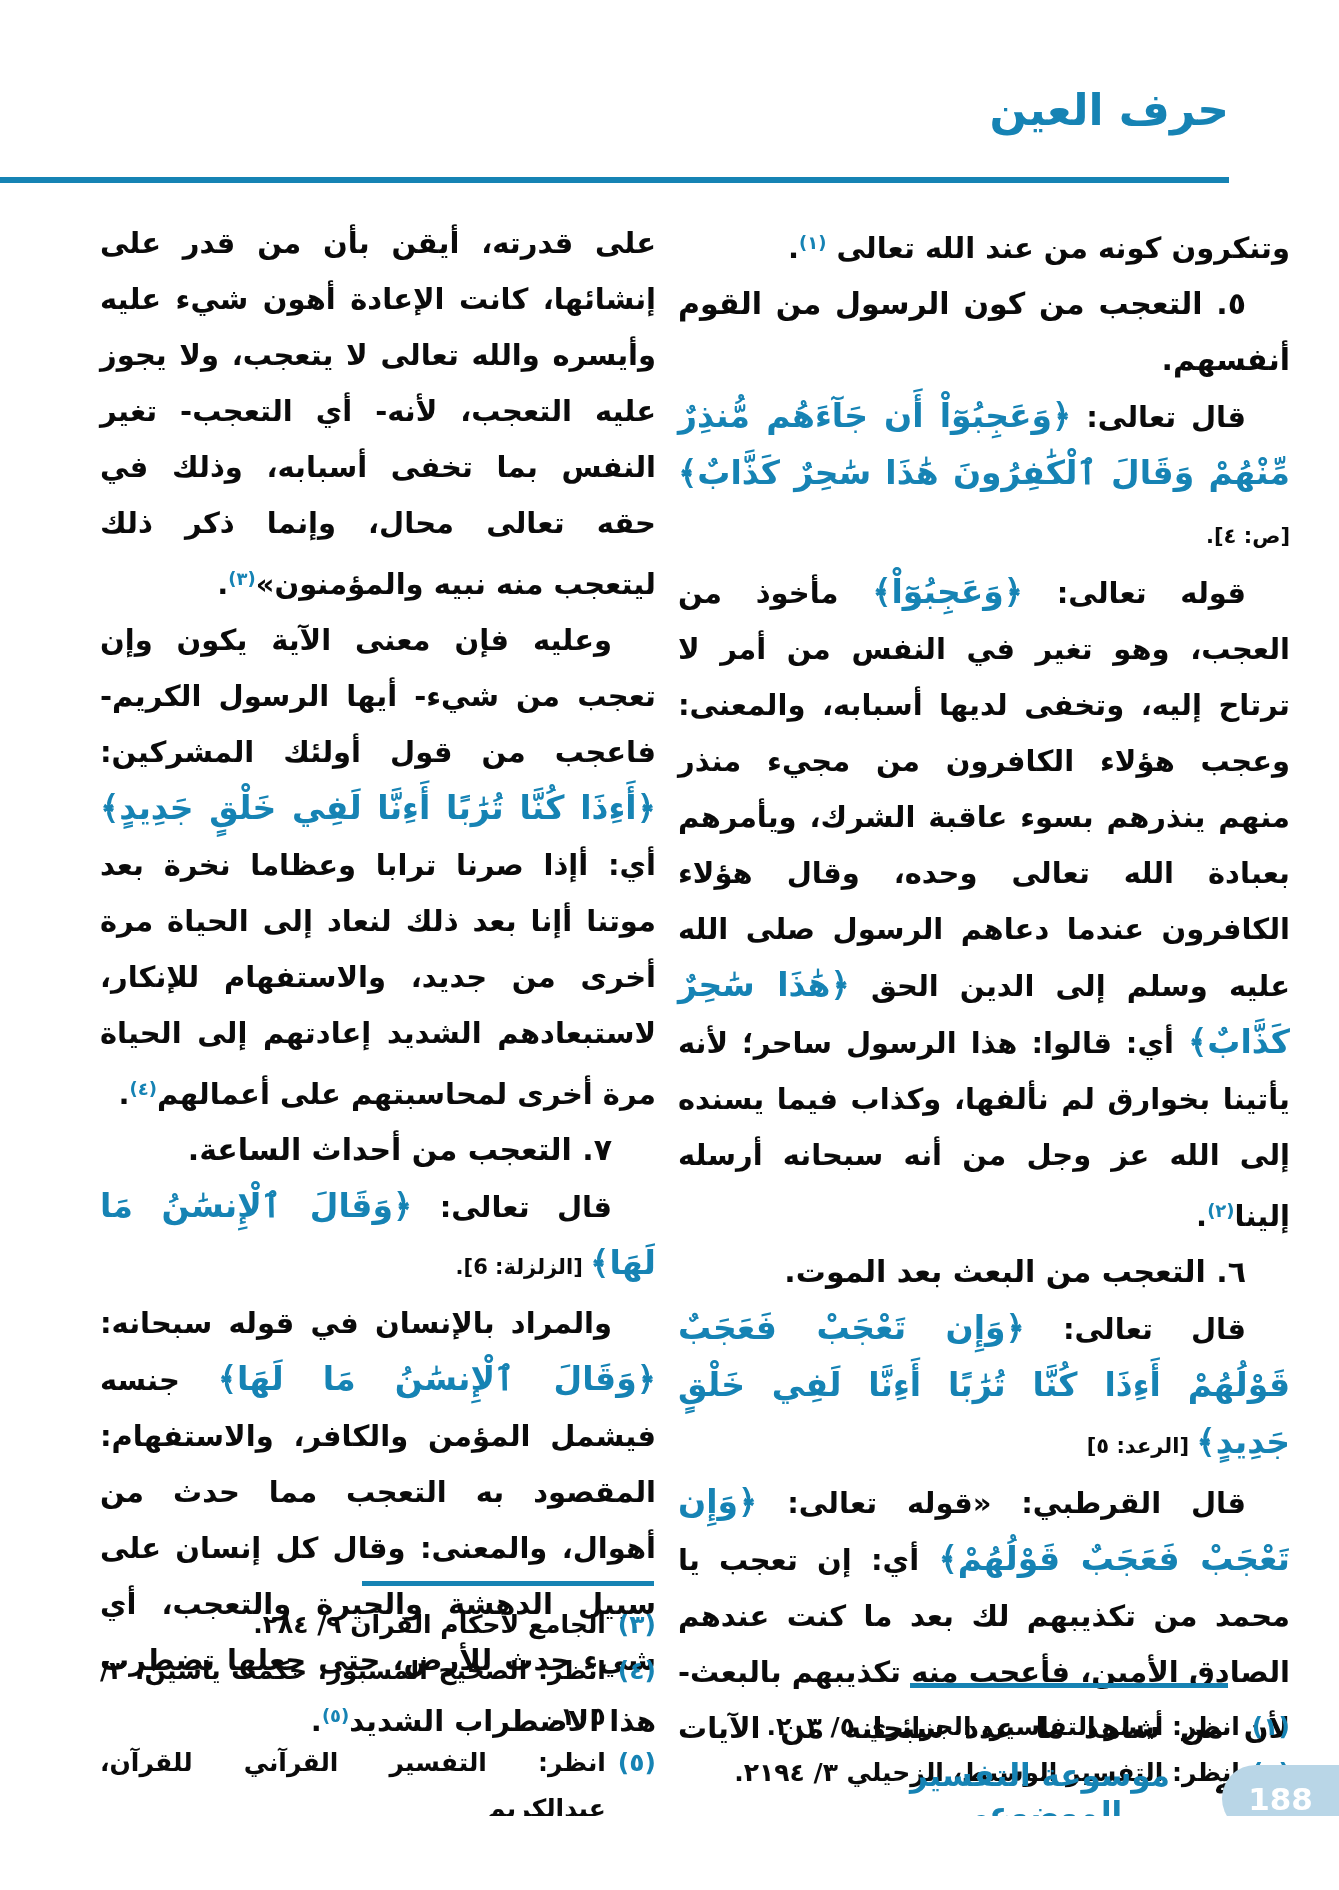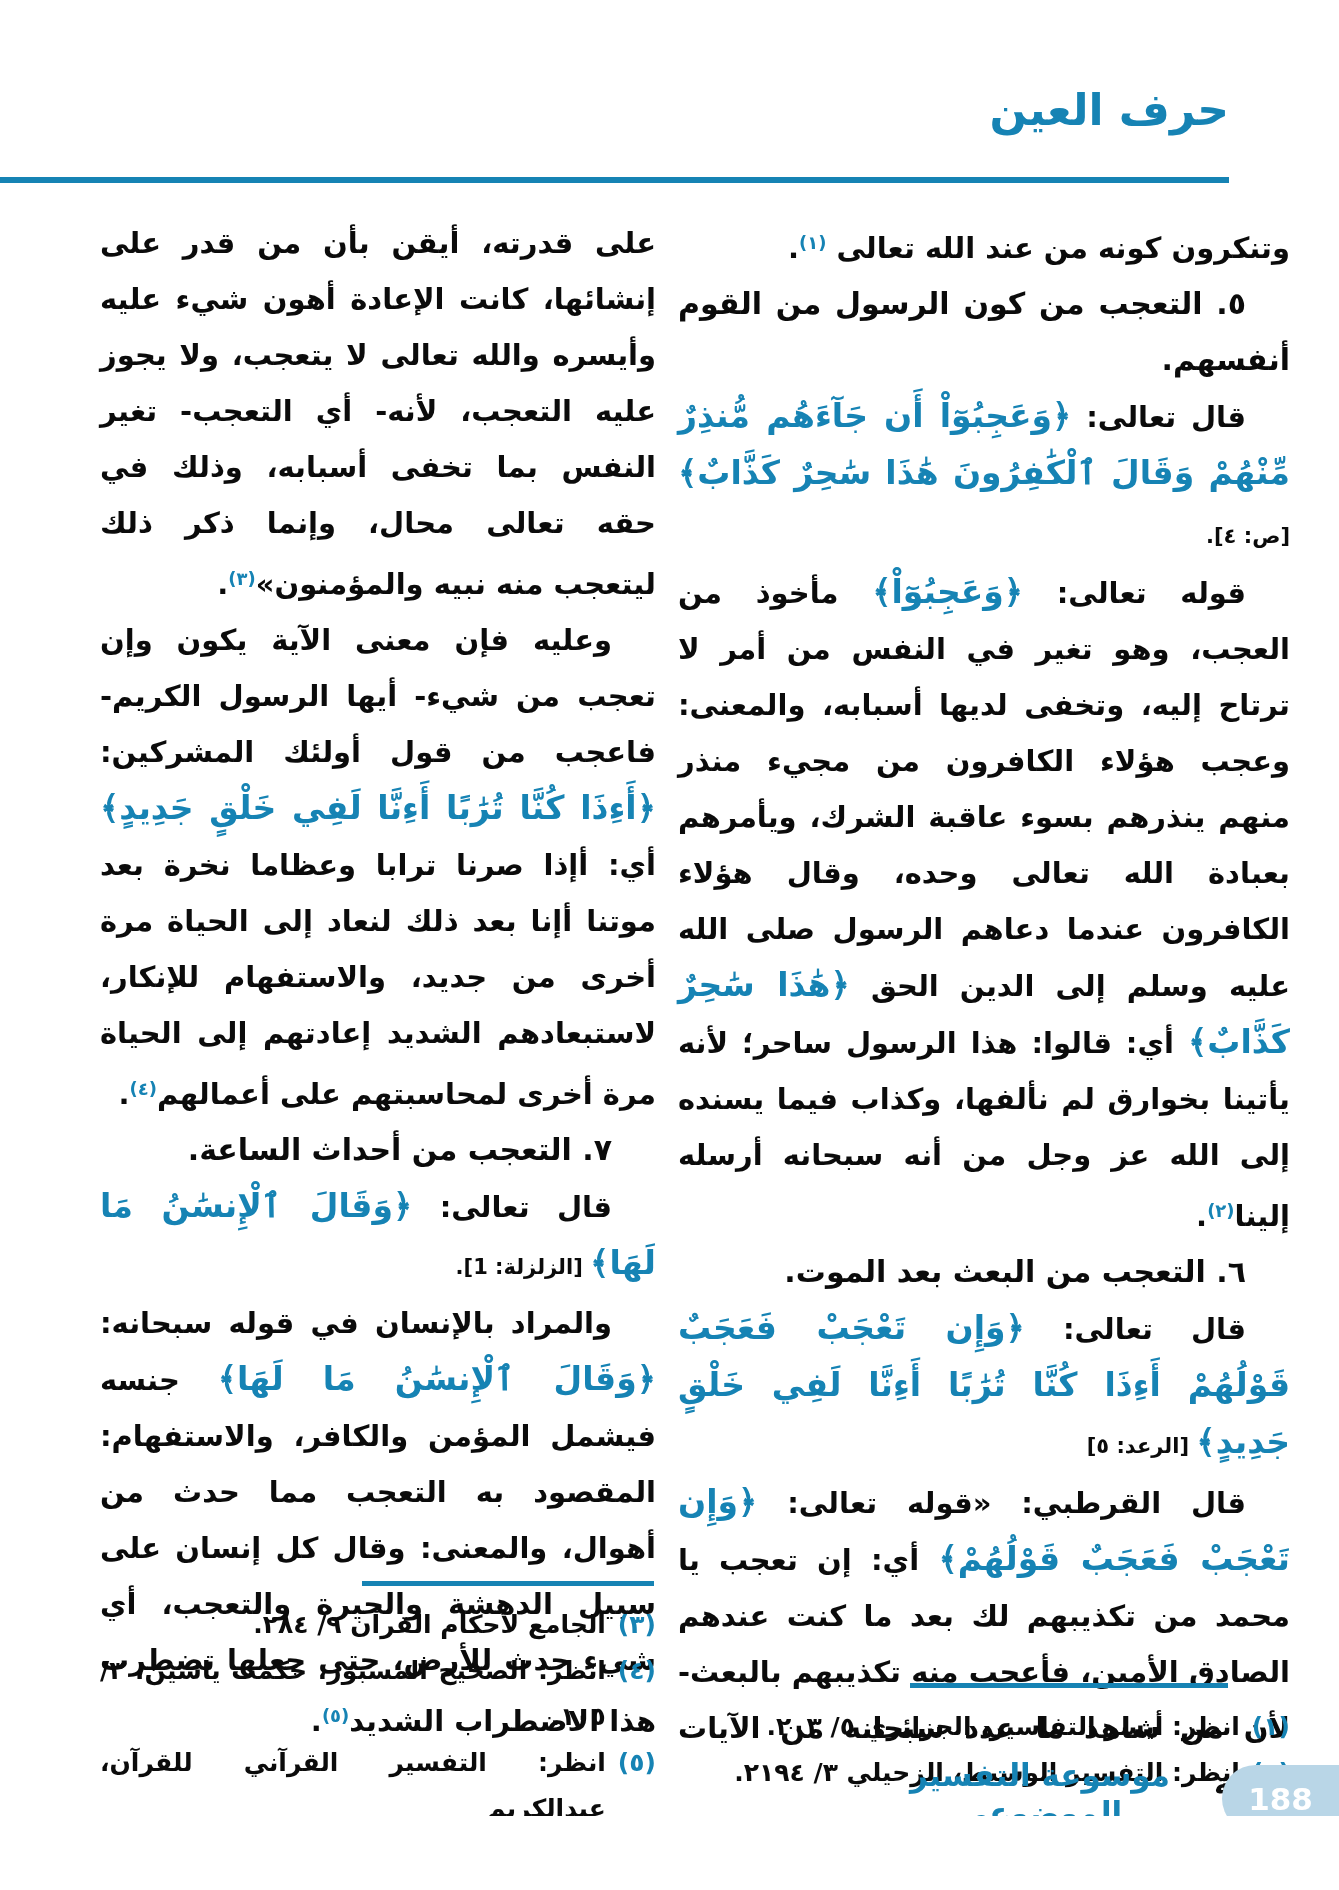--- a/index.html
+++ b/index.html
@@ -115,21 +115,21 @@
           </div>
         </div>
     </div>
   </div>
 
   <div class="col col-left">
     <div class="col-body">
         <p class="block para"><span class="seg-normal">على قدرته، أيقن بأن من قدر على إنشائها، كانت الإعادة أهون شيء عليه وأيسره والله تعالى لا يتعجب، ولا يجوز عليه التعجب، لأنه- أي التعجب- تغير النفس بما تخفى أسبابه، وذلك في حقه تعالى محال، وإنما ذكر ذلك ليتعجب منه نبيه والمؤمنون»</span><span class="seg-fnref">(٣)</span><span class="seg-normal">.</span></p>
         <p class="block para indent"><span class="seg-normal">وعليه فإن معنى الآية يكون وإن تعجب من شيء- أيها الرسول الكريم- فاعجب من قول أولئك المشركين: </span><span class="seg-verse">﴿أَءِذَا كُنَّا تُرَٰبًا أَءِنَّا لَفِي خَلْقٍ جَدِيدٍ﴾</span><span class="seg-normal"> أي: أإذا صرنا ترابا وعظاما نخرة بعد موتنا أإنا بعد ذلك لنعاد إلى الحياة مرة أخرى من جديد، والاستفهام للإنكار، لاستبعادهم الشديد إعادتهم إلى الحياة مرة أخرى لمحاسبتهم على أعمالهم</span><span class="seg-fnref">(٤)</span><span class="seg-normal">.</span></p>
         <p class="block heading indent"><span class="seg-normal">٧. التعجب من أحداث الساعة.</span></p>
-        <p class="block para indent"><span class="seg-normal">قال تعالى: </span><span class="seg-verse">﴿وَقَالَ ٱلْإِنسَٰنُ مَا لَهَا﴾</span><span class="seg-ref"> [الزلزلة: 1].</span></p>
+        <p class="block para indent"><span class="seg-normal">قال تعالى: </span><span class="seg-verse">﴿وَقَالَ ٱلْإِنسَٰنُ مَا لَهَا﴾</span><span class="seg-ref"> [الزلزلة: 6].</span></p>
         <p class="block para indent"><span class="seg-normal">والمراد بالإنسان في قوله سبحانه: </span><span class="seg-verse">﴿وَقَالَ ٱلْإِنسَٰنُ مَا لَهَا﴾</span><span class="seg-normal"> جنسه فيشمل المؤمن والكافر، والاستفهام: المقصود به التعجب مما حدث من أهوال، والمعنى: وقال كل إنسان على سبيل الدهشة والحيرة والتعجب، أي شيء حدث للأرض، حتى جعلها تضطرب هذا الاضطراب الشديد</span><span class="seg-fnref">(٥)</span><span class="seg-normal">.</span></p>
       </div>
     <div class="footnotes">
       <div class="fn-rule"></div>
       <div class="fn-list">
           <div class="fn">
             <span class="fn-num">(٣)</span>
             <span class="fn-text">الجامع لأحكام القرآن ٩/ ٢٨٤.</span>
           </div>
           <div class="fn">

